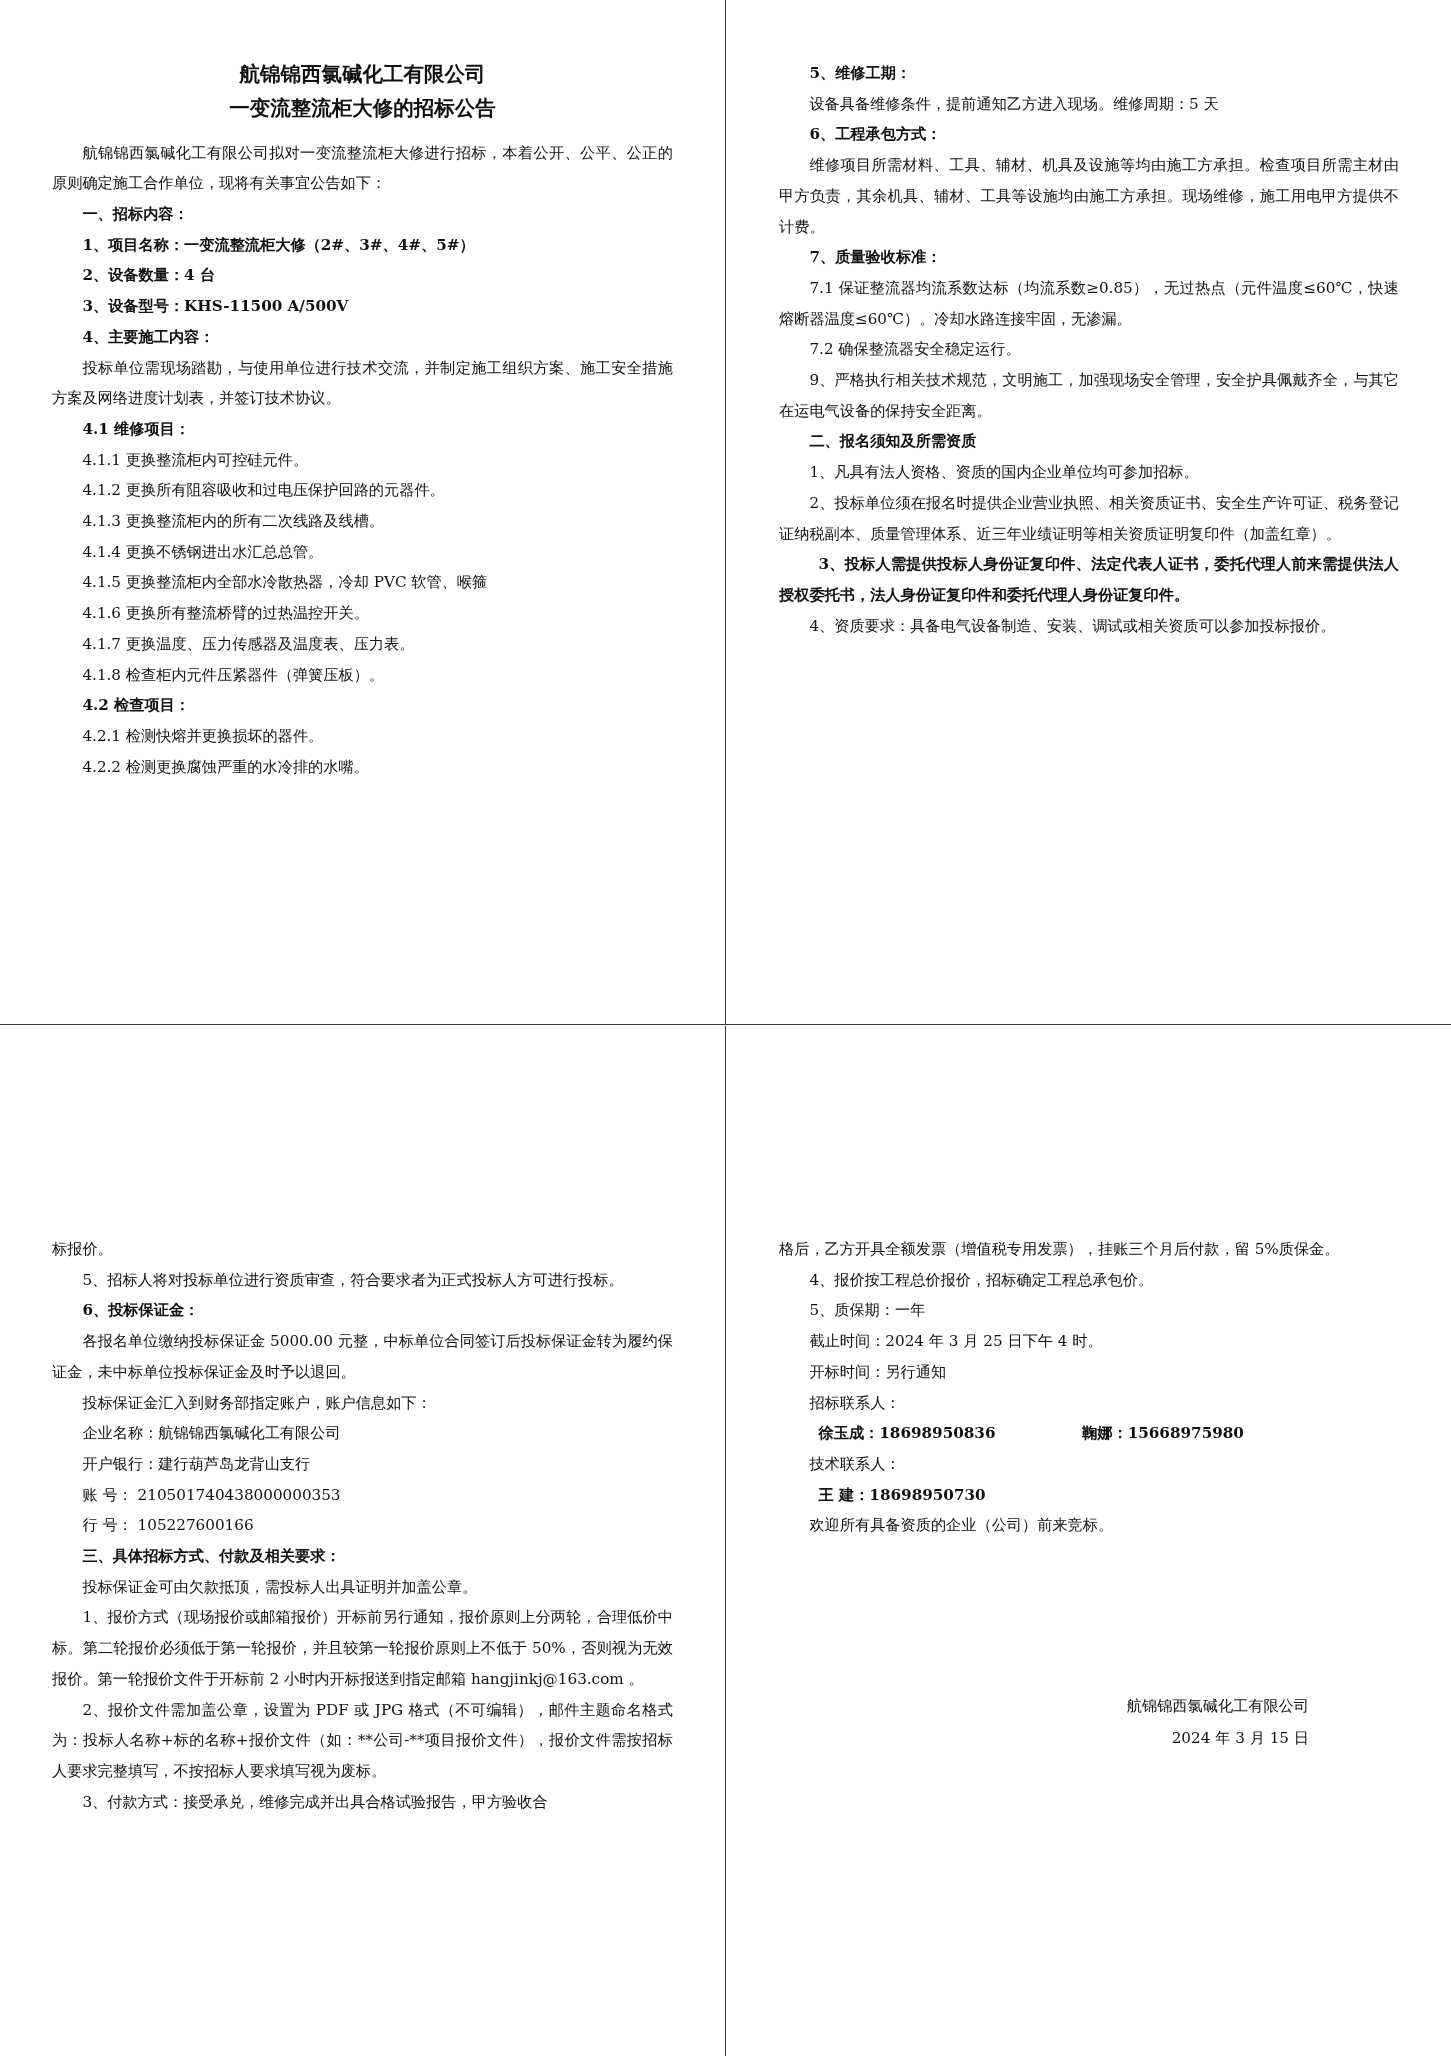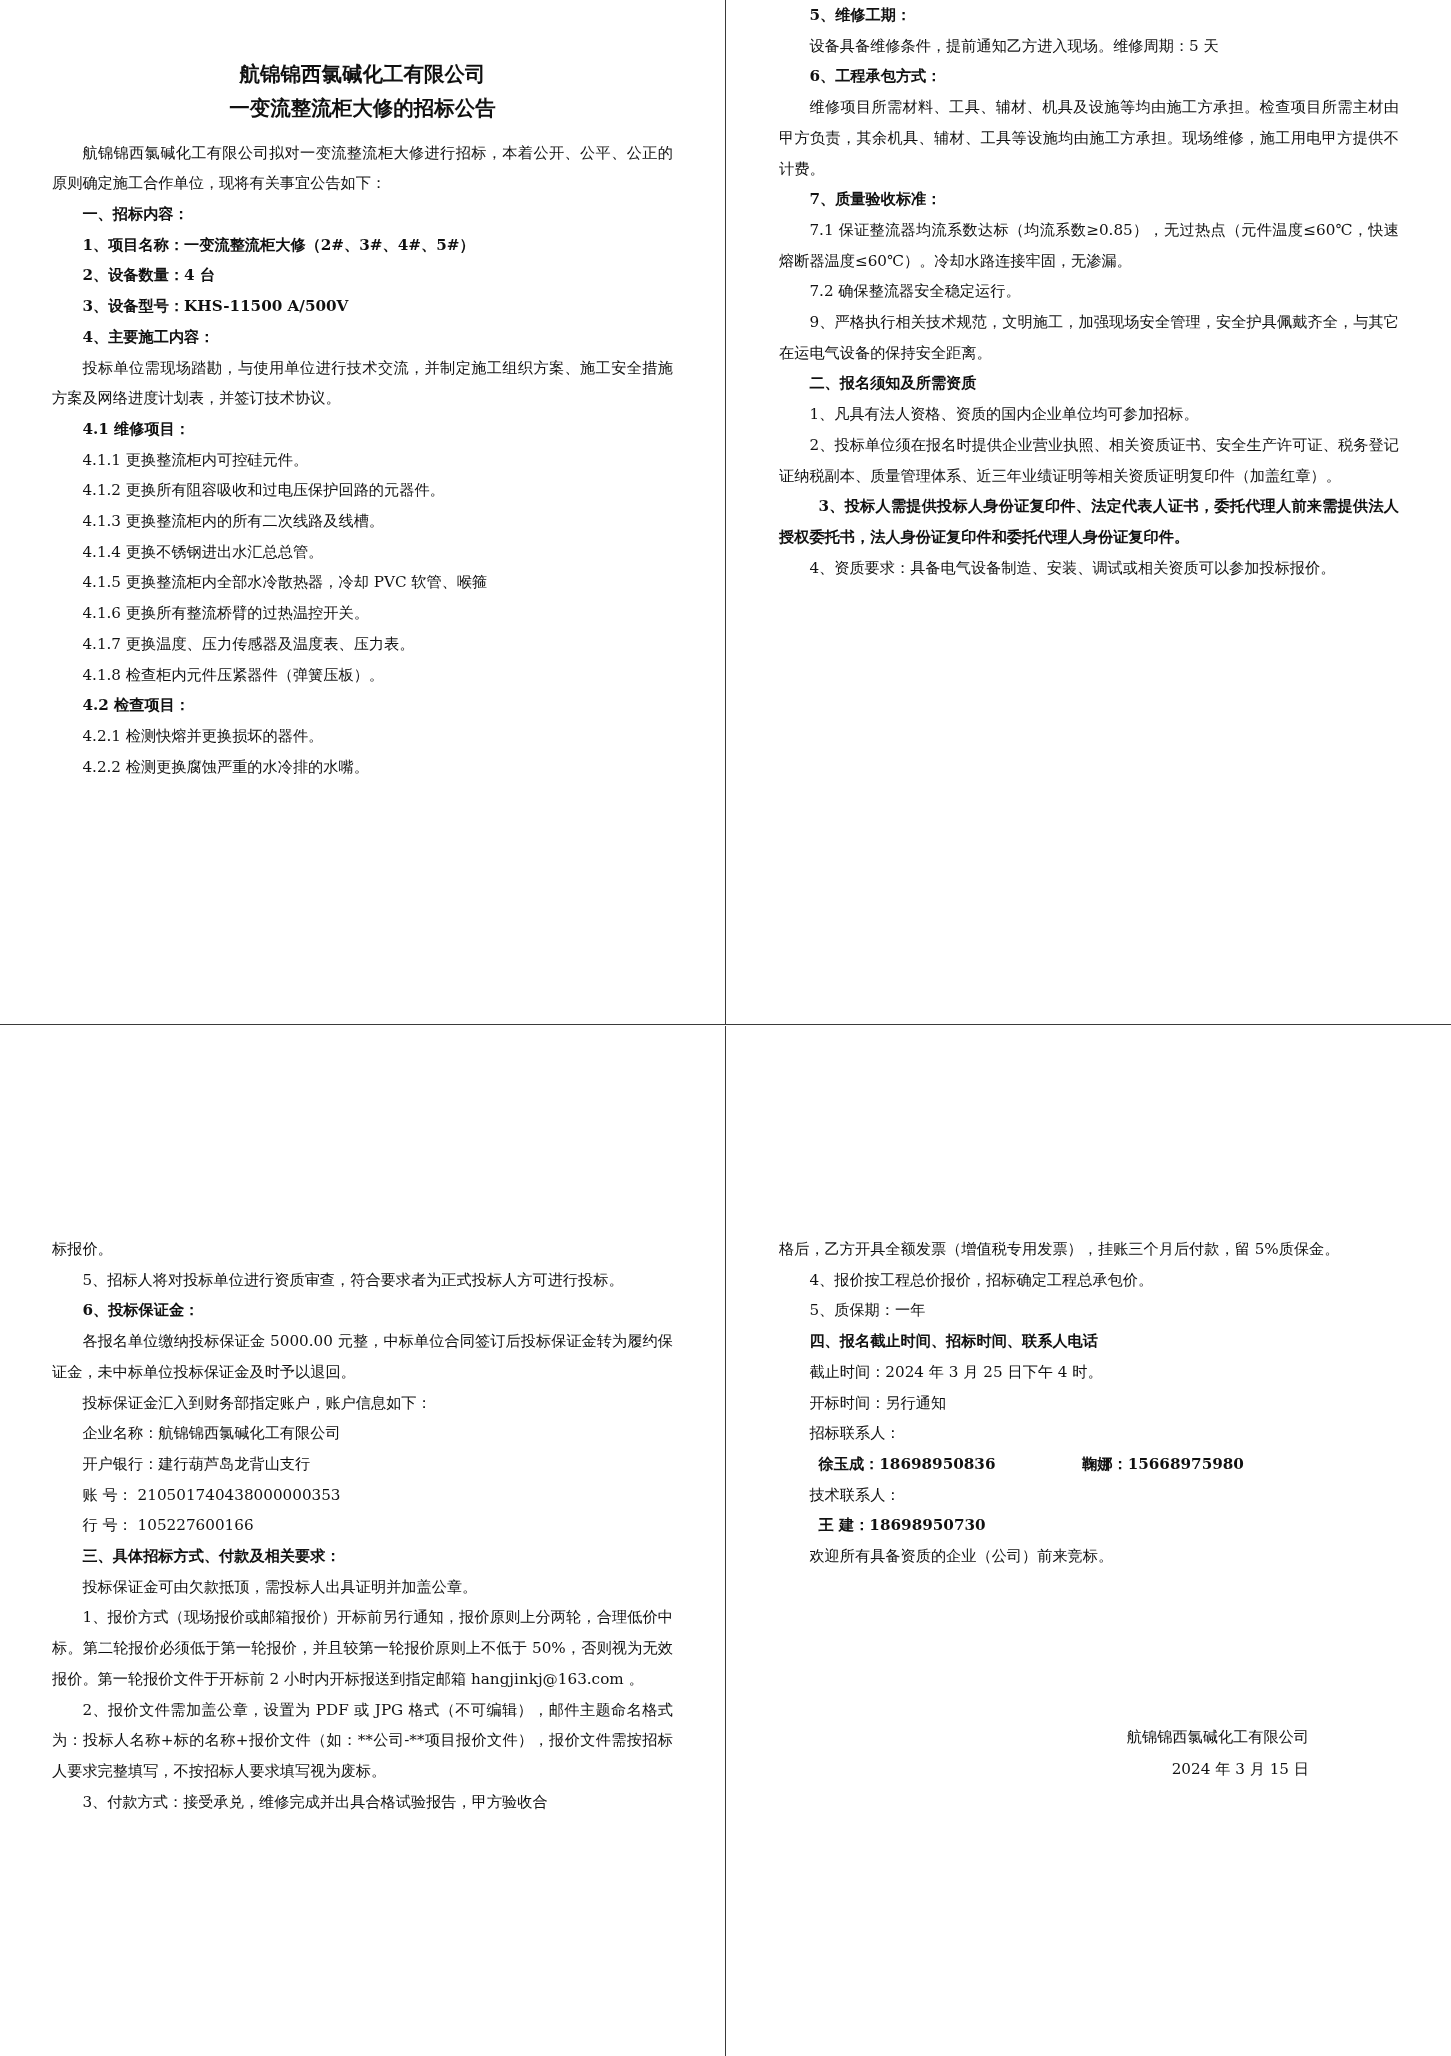--- a/index.html
+++ b/index.html
@@ -81,21 +81,21 @@
   .ind1 { text-indent: 2em; }
   .ind2 { text-indent: 2.6em; font-weight: bold; }
   .b { font-weight: bold; }
   .noind { text-indent: 0; }
   .sign {
     text-align: right;
     padding-right: 90px;
   }
   .sign p { line-height: 2.1; }
   .spacer-lg { height: 150px; }
-  .top-pad-right { }
+  .top-pad-right { padding-top: 58px; }
   .top-pad-bottom { padding-top: 58px; }
 </style>
 </head>
 <body>
 
 <div class="page sheet-top">
 
   <div class="col col-left">
     <div class="inner title-block">
       <p class="title">航锦锦西氯碱化工有限公司</p>
@@ -164,21 +164,20 @@
       <p class="ind1">3、付款方式：接受承兑，维修完成并出具合格试验报告，甲方验收合</p>
     </div>
   </div>
 
   <div class="col col-right">
     <div class="inner top-pad-bottom">
       <div class="spacer-lg"></div>
       <p class="noind">格后，乙方开具全额发票（增值税专用发票），挂账三个月后付款，留 5%质保金。</p>
       <p class="ind1">4、报价按工程总价报价，招标确定工程总承包价。</p>
       <p class="ind1">5、质保期：一年</p>
-      <p class="ind1 b">四、报名截止时间、招标时间、联系人电话</p>
       <p class="ind1">截止时间：2024 年 3 月 25 日下午 4 时。</p>
       <p class="ind1">开标时间：另行通知</p>
       <p class="ind1">招标联系人：</p>
       <p class="ind2">
         <span>徐玉成：18698950836</span>
         <span style="display:inline-block;width:5em"></span>
         <span>鞠娜：15668975980</span>
       </p>
       <p class="ind1">技术联系人：</p>
       <p class="ind2">王  建：18698950730</p>

